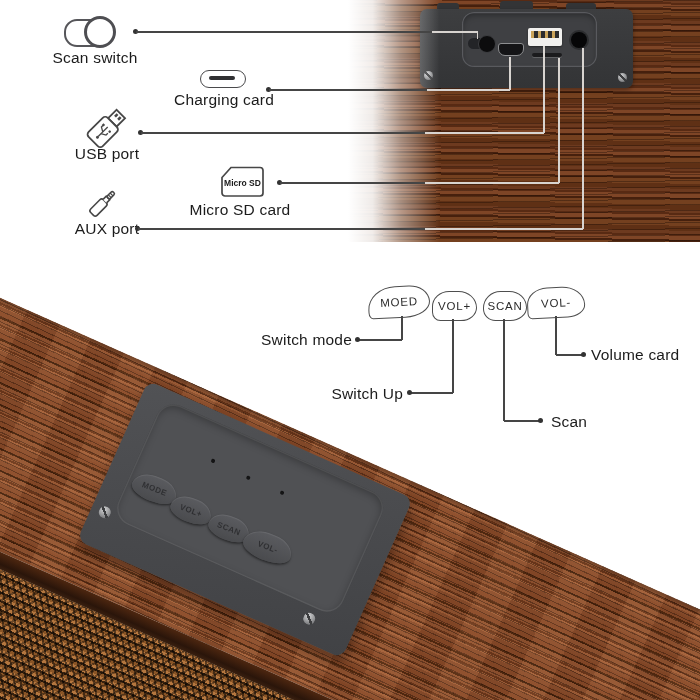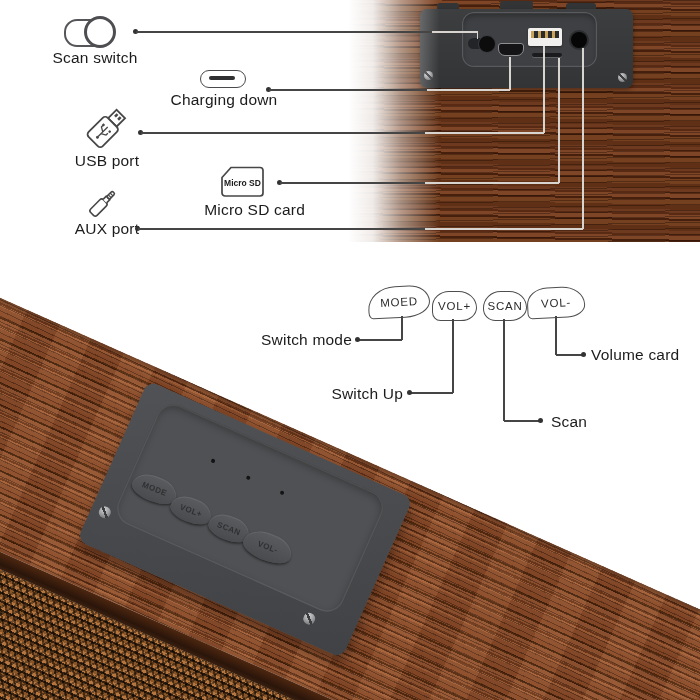--- a/index.html
+++ b/index.html
@@ -132,21 +132,21 @@
   </div>
   <div class="lbl center" style="left:40px;top:49px;width:110px;">Scan switch</div>
   <div class="dot" style="left:133px;top:29px;"></div>
   <div class="hline" style="left:136px;top:31px;width:296px;"></div>
   <div class="hline lt" style="left:432px;top:31px;width:46px;"></div>
   <div class="vline lt" style="left:476.5px;top:32px;height:7px;"></div>
 
   <div class="chg-rect" style="left:200px;top:70px;">
     <div class="chg-bar"></div>
   </div>
-  <div class="lbl center" style="left:154px;top:91px;width:140px;">Charging down</div>
+  <div class="lbl center" style="left:154px;top:91px;width:140px;">Charging card</div>
   <div class="dot" style="left:266px;top:87px;"></div>
   <div class="hline" style="left:269px;top:89px;width:158px;"></div>
   <div class="hline lt" style="left:427px;top:89px;width:83px;"></div>
   <div class="vline lt" style="left:509px;top:57px;height:33px;"></div>
 
   <svg class="abs" style="left:80px;top:100px;" width="54" height="54" viewBox="0 0 54 54">
     <g transform="rotate(45 27 27)" stroke="#474747" fill="#ffffff" stroke-width="1.8">
       <rect x="21.5" y="8" width="12" height="12"></rect>
       <rect x="24" y="10.4" width="2.6" height="3.6" fill="#474747" stroke="none"></rect>
       <rect x="28.4" y="10.4" width="2.6" height="3.6" fill="#474747" stroke="none"></rect>
@@ -154,31 +154,31 @@
       <g stroke-width="1.3">
         <path d="M27.5 26.5 v13.5"></path>
         <path d="M27.5 33.5 l-4.5 -2.6 v-2.4"></path>
         <path d="M27.5 36 l4.5 -2.6 v-2.6"></path>
       </g>
       <circle cx="27.5" cy="41" r="1.5" fill="#474747" stroke="none"></circle>
       <rect x="21.8" y="26.8" width="2.4" height="2.4" fill="#474747" stroke="none"></rect>
       <circle cx="32.2" cy="28.4" r="1.3" fill="#474747" stroke="none"></circle>
     </g>
   </svg>
-  <div class="lbl center" style="left:52px;top:152px;width:110px;">USB port</div>
+  <div class="lbl center" style="left:52px;top:145px;width:110px;">USB port</div>
   <div class="dot" style="left:138px;top:130px;"></div>
   <div class="hline" style="left:141px;top:132px;width:284px;"></div>
   <div class="hline lt" style="left:425px;top:132px;width:119px;"></div>
   <div class="vline lt" style="left:543px;top:46px;height:87px;"></div>
 
   <svg class="abs" style="left:220px;top:166px;" width="45" height="33" viewBox="0 0 45 33">
     <path d="M11 1.5 H40 a3 3 0 0 1 3 3 V27 a3 3 0 0 1 -3 3 H5 a3 3 0 0 1 -3 -3 V11.5 Z" fill="#ffffff" stroke="#474747" stroke-width="1.7"></path>
     <text x="22.5" y="19.5" text-anchor="middle" font-size="8.5" font-weight="bold" fill="#1b1b1b" font-family="Liberation Sans, DejaVu Sans, sans-serif">Micro SD</text>
   </svg>
-  <div class="lbl center" style="left:175px;top:201px;width:130px;text-align:right;">Micro SD card</div>
+  <div class="lbl center" style="left:175px;top:201px;width:130px;">Micro SD card</div>
   <div class="dot" style="left:277px;top:180px;"></div>
   <div class="hline" style="left:280px;top:182px;width:145px;"></div>
   <div class="hline lt" style="left:425px;top:182px;width:134px;"></div>
   <div class="vline lt" style="left:558px;top:58px;height:125px;"></div>
 
   <svg class="abs" style="left:81px;top:183px;" width="42" height="42" viewBox="0 0 42 42">
     <g transform="rotate(45 21 21)" stroke="#474747" fill="#ffffff" stroke-width="1.6">
       <rect x="16.5" y="17" width="9" height="18" rx="2.5"></rect>
       <path d="M18.5 17 v-4.5 h5 v4.5"></path>
       <rect x="19" y="4.5" width="4" height="8" rx="1.8"></rect>

